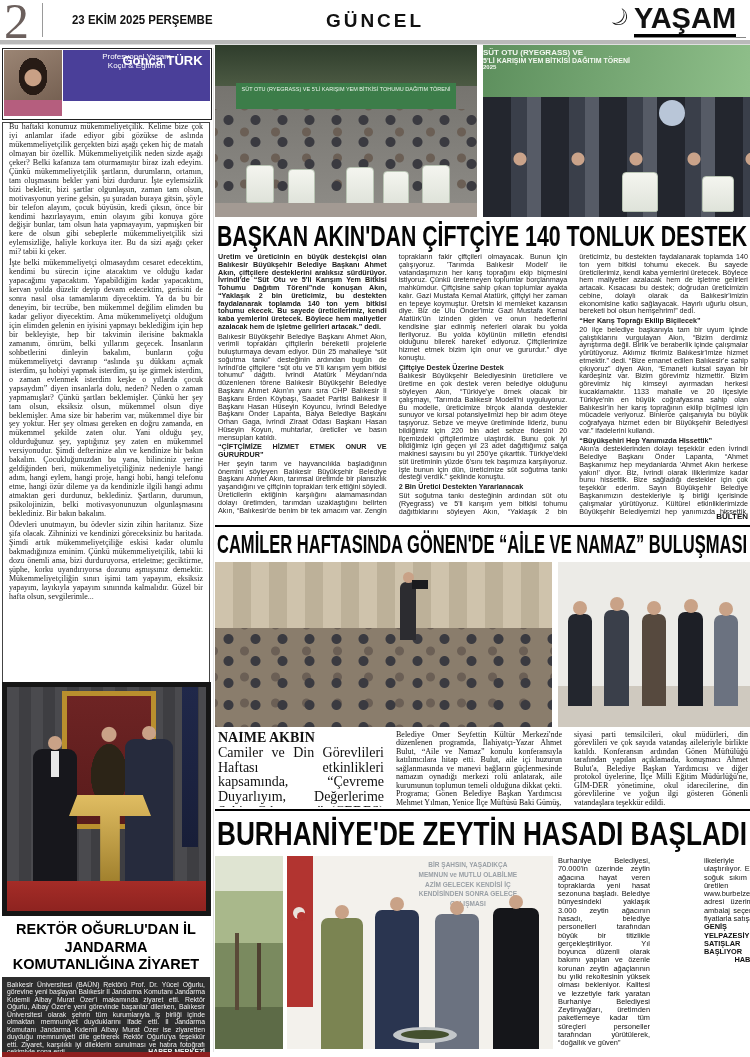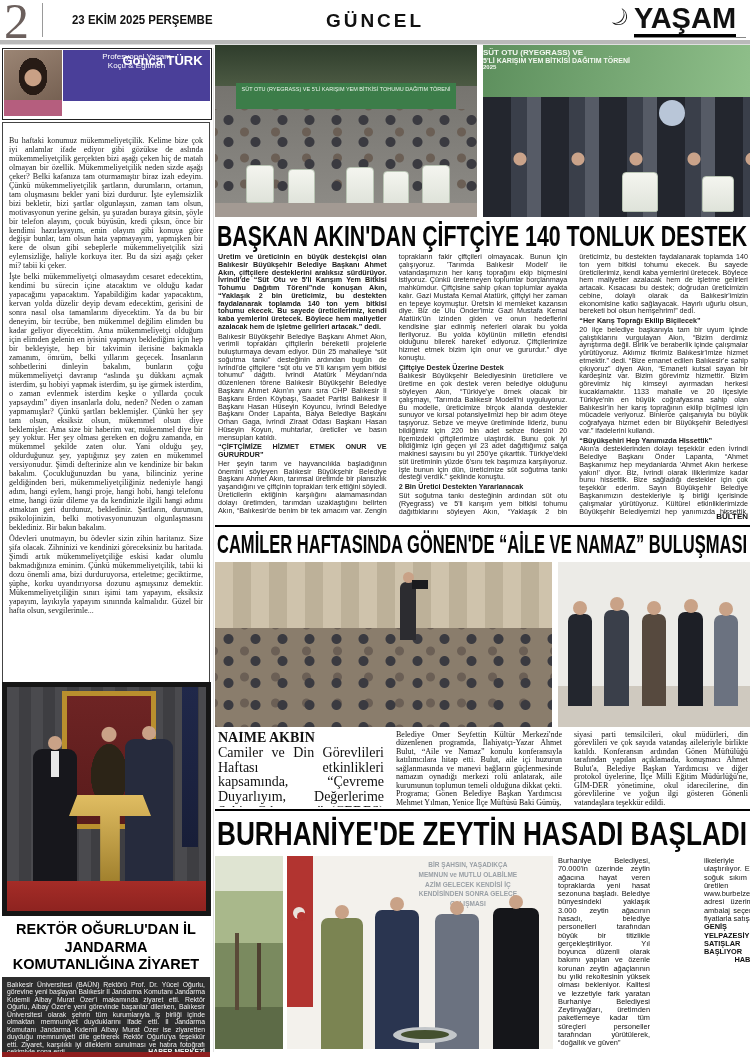--- a/index.html
+++ b/index.html
@@ -44,21 +44,21 @@
            linear-gradient(150deg,#9b8574,#6f5a4c);"></div>
     <div class="abs" style="left:60px;top:1px;width:147px;height:51px;background:#4a3f99;color:#fff;text-align:center;">
       <div style="font-size:8px;padding-top:2px;">
         <span>Profesyonel Yaşam</span><br>
         <span>Koçu &amp; Eğitmen</span>
       </div>
       <div style="font-size:13px;font-weight:bold;margin-top:-17px;margin-left:52px;">Gonca TÜRK</div>
     </div>
   </div>
 
-  <div class="abs serif just" style="left:2px;top:122px;width:208px;height:644px;border:1px solid #444;padding:14px 6px;box-sizing:border-box;
+  <div class="abs serif just" style="left:2px;top:122px;width:208px;height:644px;border:1px solid #444;padding:0 6px;box-sizing:border-box;
               font-size:8px;line-height:1.12;overflow:hidden;color:#1d1d1d;">
     <p class="mb-p">Bu haftaki konumuz mükemmeliyetçilik. Kelime bize çok iyi anlamlar ifade ediyor gibi gözükse de aslında mükemmeliyetçilik gerçekten bizi aşağı çeken hiç de matah olmayan bir özellik. Mükemmeliyetçilik neden sizde aşağı çeker? Belki kafanıza tam oturmamıştır biraz izah edeyim. Çünkü mükemmeliyetçilik şartların, durumların, ortamın, tam oluşmasını bekler yani bizi durdurur. İşte eylemsizlik bizi bekletir, bizi şartlar olgunlaşsın, zaman tam olsun, motivasyonun yerine gelsin, şu şuradan buraya gitsin, şöyle bir telefon alayım, çocuk büyüsün, kredi çıksın, önce bir kendimi hazırlayayım, emin olayım gibi konuya göre değişir bunlar, tam olsun hata yapmayayım, yapmışken bir kere de olsun gibi sebeplerle mükemmeliyetçilik sizi eylemsizliğe, haliyle korkuya iter. Bu da sizi aşağı çeker mi? tabii ki çeker.</p>
     <p class="mb-p">İşte belki mükemmeliyetçi olmasaydım cesaret edecektim, kendimi bu sürecin içine atacaktım ve olduğu kadar yapacağımı yapacaktım. Yapabildiğim kadar yapacaktım, kervan yolda düzelir deyip devam edecektim, gerisini de sonra nasıl olsa tamamlarım diyecektim. Ya da bu bir deneyim, bir tecrübe, ben mükemmel değilim elimden bu kadar geliyor diyecektim. Ama mükemmeliyetçi olduğum için elimden gelenin en iyisini yapmayı beklediğim için hep bir bekleyişte, hep bir takvimin ilerisine bakmakla zamanım, ömrüm, belki yıllarım geçecek. İnsanların sohbetlerini dinleyin bakalım, bunların çoğu mükemmeliyetçi davranıp “aslında şu dükkanı açmak isterdim, şu hobiyi yapmak isterdim, şu işe girmek isterdim, o zaman evlenmek isterdim keşke o yıllarda çocuk yapsaydım” diyen insanlarla dolu, neden? Neden o zaman yapmamışlar? Çünkü şartları beklemişler. Çünkü her şey tam olsun, eksiksiz olsun, mükemmel olsun diye beklemişler. Ama size bir haberim var, mükemmel diye bir şey yoktur. Her şey olması gereken en doğru zamanda, en mükemmel şekilde zaten olur. Yani olduğu şey, oldurduğunuz şey, yaptığınız şey zaten en mükemmel versiyonudur. Şimdi defterinize alın ve kendinize bir bakın bakalım. Çocukluğunuzdan bu yana, bilinciniz yerine geldiğinden beri, mükemmeliyetçiliğiniz nedeniyle hangi adım, hangi eylem, hangi proje, hangi hobi, hangi telefonu etme, hangi özür dileme ya da kendinizle ilgili hangi adımı atmaktan geri durdunuz, beklediniz. Şartların, durumun, psikolojinizin, belki motivasyonunuzun olgunlaşmasını beklediniz. Bir bakın bakalım.</p>
     <p class="mb-p">Ödevleri unutmayın, bu ödevler sizin zihin haritanız. Size şifa olacak. Zihninizi ve kendinizi göreceksiniz bu haritada. Şimdi artık mükemmeliyetçiliğe eskisi kadar olumlu bakmadığınıza eminim. Çünkü mükemmeliyetçilik, tabii ki dozu önemli ama, bizi durduruyorsa, erteletme; geciktirme, şüphe, korku uyandırıyorsa dozunu aşmışsınız demektir. Mükemmeliyetçiliğin sınırı işimi tam yapayım, eksiksiz yapayım, layıkıyla yapayım sınırında kalmalıdır. Güzel bir hafta olsun, sevgilerimle...</p>
   </div>
 
   <div class="photo" style="left:2px;top:682px;width:209px;height:234px;border:5px solid #161616;box-sizing:border-box;
               background:repeating-linear-gradient(90deg,#4a4a4e 0 12px,#3e3e42 12px 24px);">
     <div class="abs" style="left:55px;top:4px;width:94px;height:138px;border:5px solid #b98f2e;box-sizing:border-box;
                 background:radial-gradient(circle at 50% 30%, #caa287 7px, rgba(0,0,0,0) 8px),

